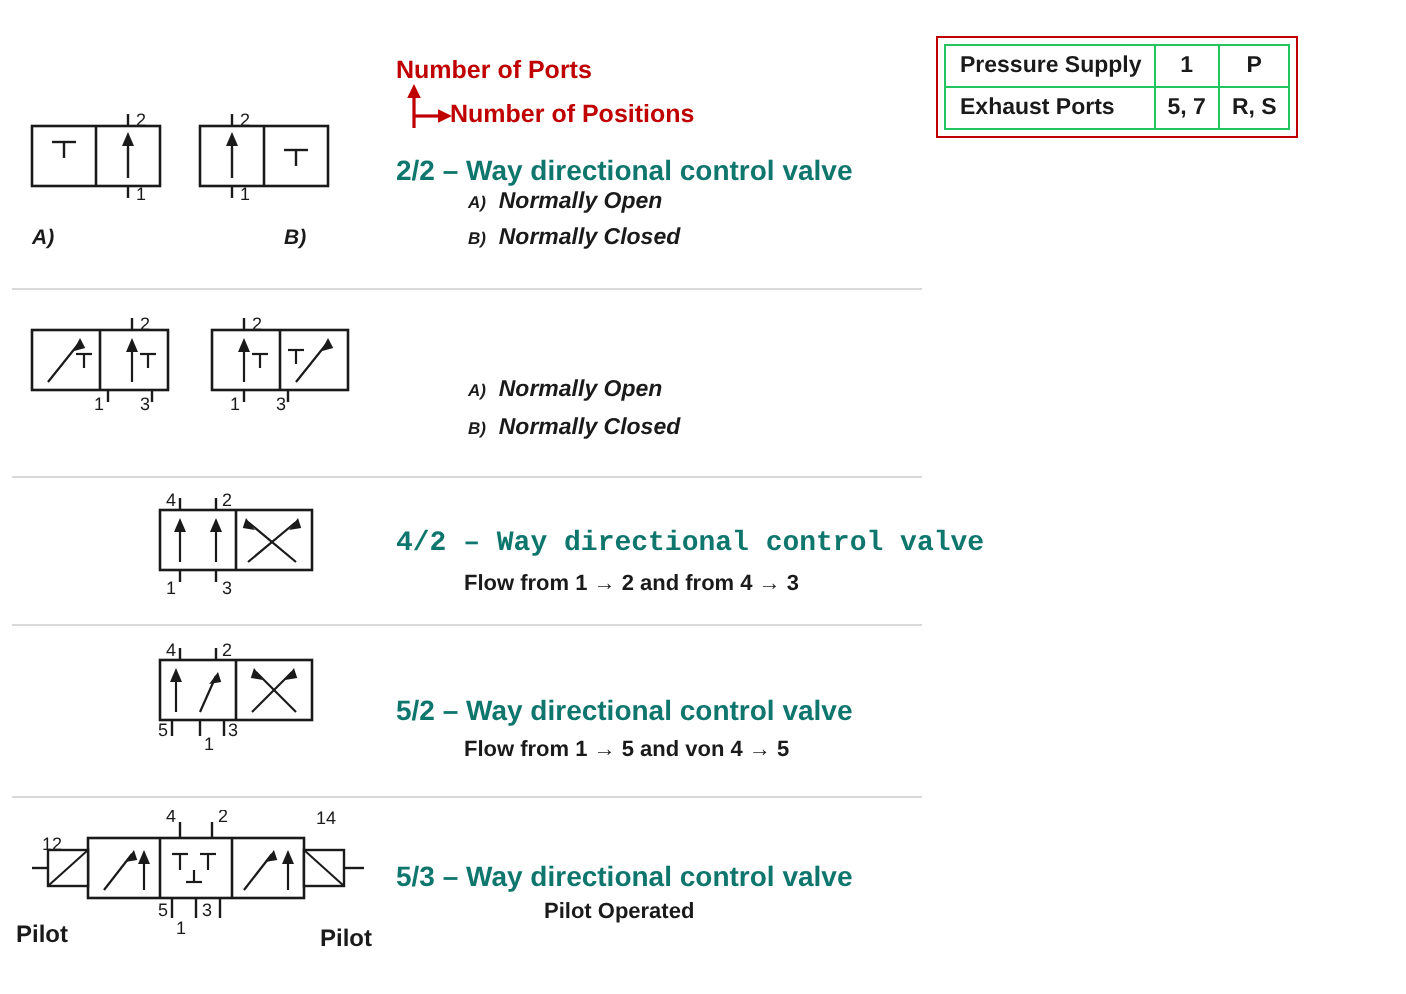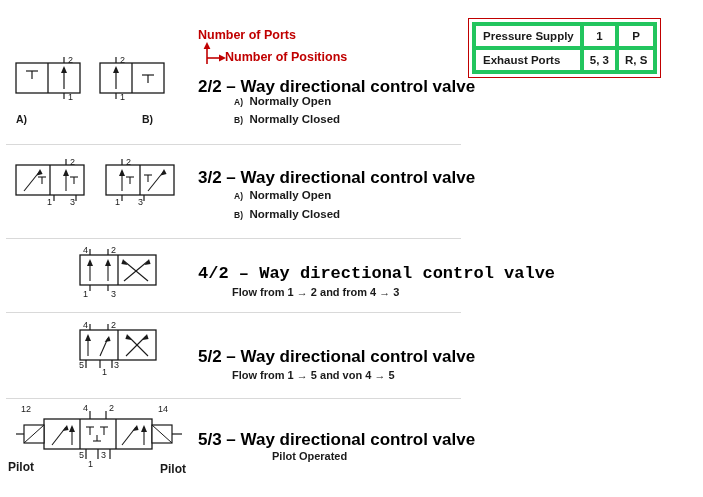--- a/index.html
+++ b/index.html
@@ -32,30 +32,31 @@
   .sym {
     position: absolute;
   }
   .sym svg {
     display: block;
   }
 
   
   .desc {
     position: absolute;
-    font-size: 17px;
-    font-weight: bold;
-    color: #000000;
+    font-size: 14px;
+    font-weight: bold;
+    color: #0f766e;
     white-space: nowrap;
   }
   .sub {
     position: absolute;
     font-size: 11.5px;
     font-weight: bold;
     white-space: nowrap;
+    font-style: italic;
   }
   .sub .tag {
     font-size: 8.5px;
     font-weight: bold;
     vertical-align: baseline;
   }
   .subtitle {
     position: absolute;
     font-size: 11px;
     font-weight: bold;
@@ -75,21 +76,21 @@
   .tbl {
     position: absolute;
     top: 22px;
     left: 470px;
     border-collapse: collapse;
     font-size: 11.5px;
     font-weight: bold;
     color: #1a1a1a;
   }
   .tbl td {
-    border: 4px solid #22c55e;
+    border: 1px solid #22c55e;
     padding: 4px 6px;
     text-align: center;
     white-space: nowrap;
     margin-left: 25px;
   }
   .tbl td.label {
     text-align: left;
     padding-left: 7px;
   }
   .tbl-wrap {
@@ -126,21 +127,21 @@
   <div class="tbl-wrap">
     <table class="tbl" style="position:static; top:auto; left:auto;">
       <tbody>
         <tr>
           <td class="label">Pressure Supply</td>
           <td>1</td>
           <td>P</td>
         </tr>
         <tr>
           <td class="label">Exhaust Ports</td>
-          <td>5, 3</td>
+          <td>5, 7</td>
           <td>R, S</td>
         </tr>
       </tbody>
     </table>
   </div>
 
   <div class="sym" style="top:55px; left:14px;">
     <svg width="70" height="48">
       <rect x="2" y="8" width="64" height="30" fill="#ffffff" stroke="#1a1a1a" stroke-width="1.3"></rect>
       <line x1="34" y1="8" x2="34" y2="38" stroke="#1a1a1a" stroke-width="1.3"></line>
@@ -230,21 +231,20 @@
 
       <line x1="18" y1="10" x2="18" y2="4" stroke="#1a1a1a" stroke-width="1.2"></line>
       <line x1="18" y1="40" x2="18" y2="46" stroke="#1a1a1a" stroke-width="1.2"></line>
       <line x1="40" y1="40" x2="40" y2="46" stroke="#1a1a1a" stroke-width="1.2"></line>
       <text class="ptxt" x="22" y="10">2</text>
       <text class="ptxt" x="11" y="50">1</text>
       <text class="ptxt" x="34" y="50">3</text>
     </svg>
   </div>
 
-  <div class="desc" style="top:168px; left:198px;">3/2 – Way directional control valve</div>
   <div class="sub" style="top:189px; left:234px;">
     <span class="tag">A)</span>
     &nbsp;<span>Normally Open</span>
   </div>
   <div class="sub" style="top:208px; left:234px;">
     <span class="tag">B)</span>
     &nbsp;<span>Normally Closed</span>
   </div>
 
   <div class="row-divider" style="top:238px;"></div>
@@ -351,21 +351,21 @@
 
       <rect x="10" y="20" width="20" height="18" fill="#ffffff" stroke="#1a1a1a" stroke-width="1.2"></rect>
       <line x1="10" y1="38" x2="30" y2="20" stroke="#1a1a1a" stroke-width="1"></line>
       <line x1="2" y1="29" x2="10" y2="29" stroke="#1a1a1a" stroke-width="1.2"></line>
 
       <rect x="138" y="20" width="20" height="18" fill="#ffffff" stroke="#1a1a1a" stroke-width="1.2"></rect>
       <line x1="138" y1="20" x2="158" y2="38" stroke="#1a1a1a" stroke-width="1"></line>
       <line x1="158" y1="29" x2="168" y2="29" stroke="#1a1a1a" stroke-width="1.2"></line>
     </svg>
   </div>
-  <div class="sym" style="top:404px; left:21px; font-size:9px;">12</div>
+  <div class="sym" style="top:417px; left:21px; font-size:9px;">12</div>
   <div class="sym" style="top:404px; left:158px; font-size:9px;">14</div>
   <div class="pilot-label" style="top:460px; left:8px;">Pilot</div>
   <div class="pilot-label" style="top:462px; left:160px;">Pilot</div>
 
   <div class="desc" style="top:430px; left:198px;">5/3 – Way directional control valve</div>
   <div class="subtitle" style="top:450px; left:272px;">Pilot Operated</div>
 
 </div>
 
 </body></html>

